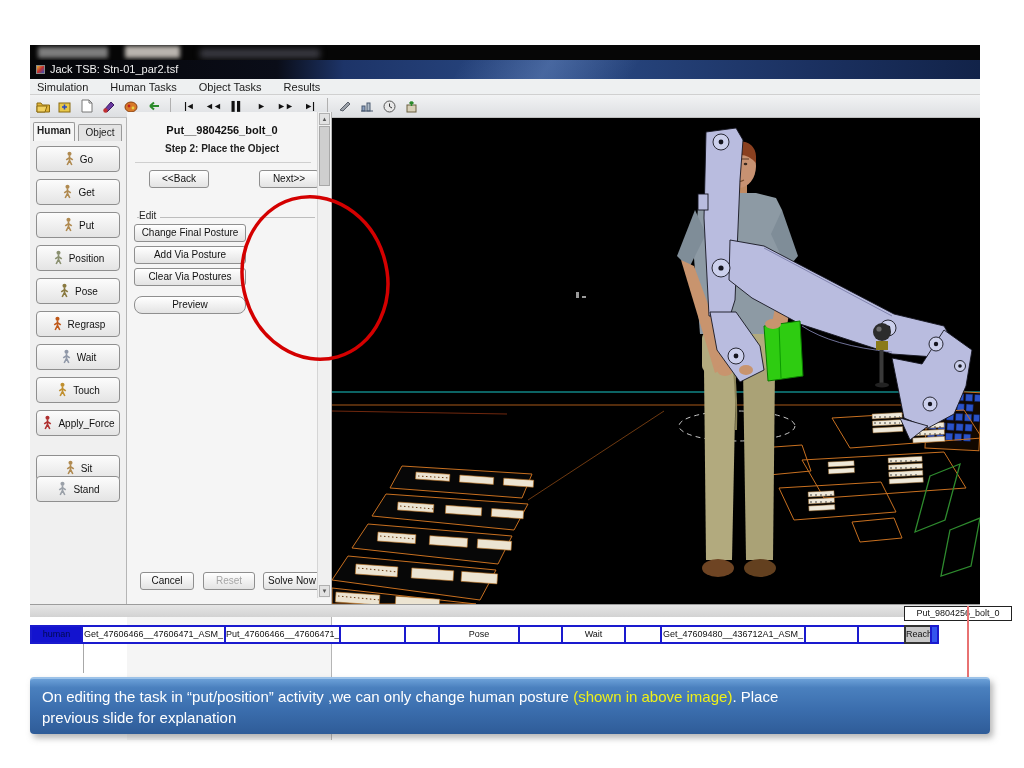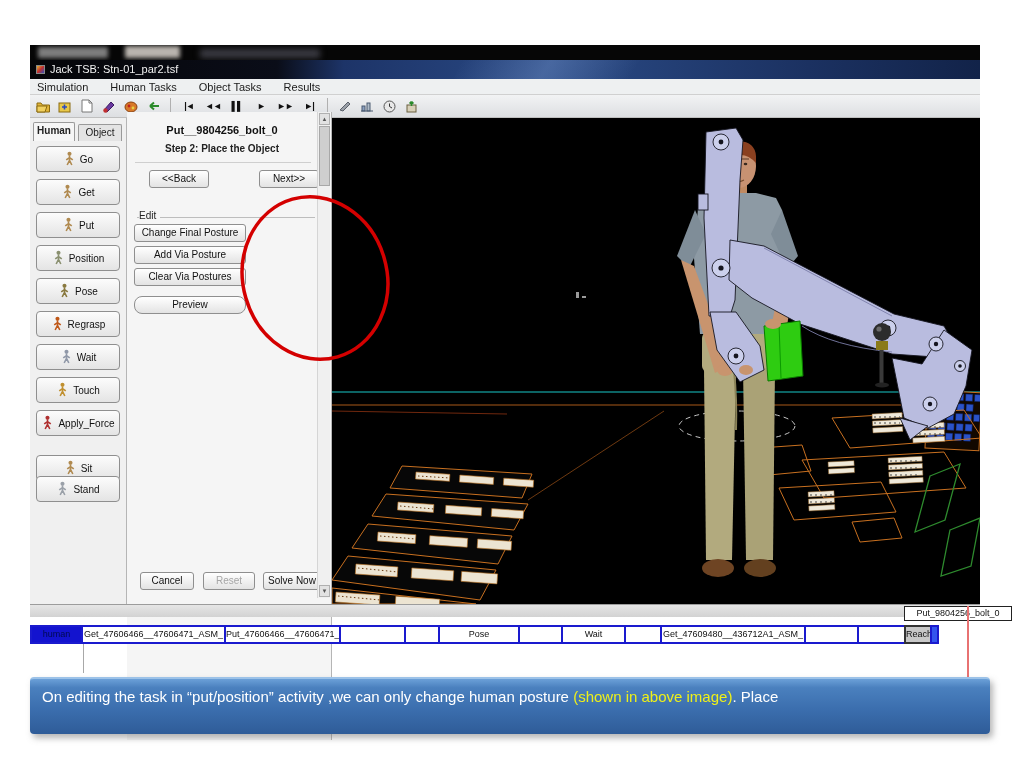--- a/index.html
+++ b/index.html
@@ -517,13 +517,14 @@
   <div class="tl-cell" style="width:49px"></div>
   <div class="tl-cell tl-selected" style="width:28px">Reach</div>
   <div class="tl-cell tl-current" style="width:9px"></div>
 </div>
 
 <div class="abs" id="playhead"></div>
 <div class="abs" id="tl-divider"></div>
 
 <div class="abs" id="caption">
   <span>On editing the task in “put/position” activity ,we can only change human posture </span><span class="hl">(shown in above image)</span><span>. Place</span><br>
+  <span>previous slide for explanation</span>
 </div>
 
 </body></html>

